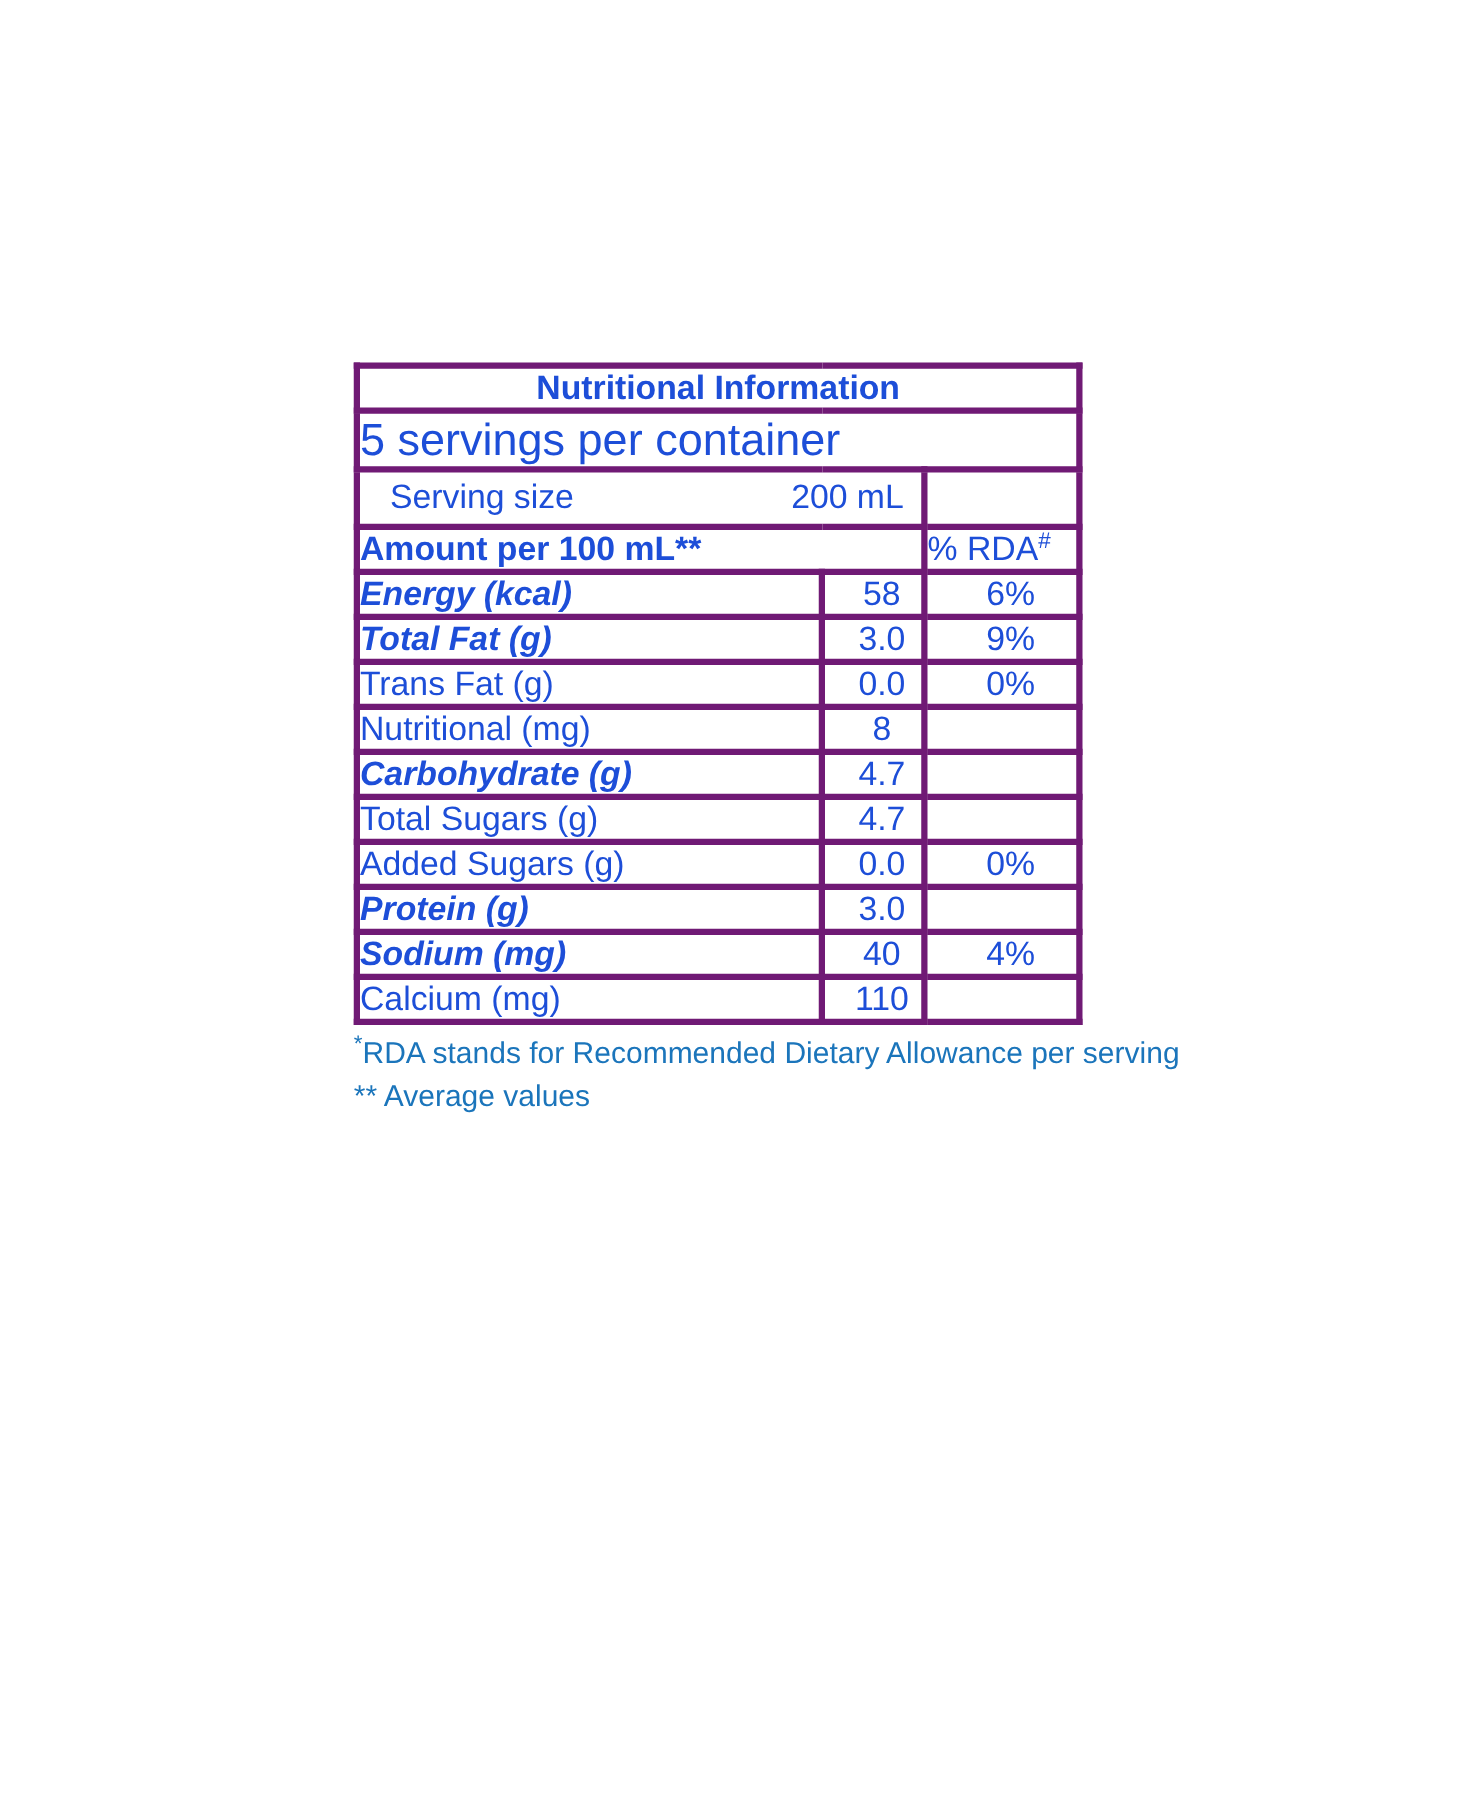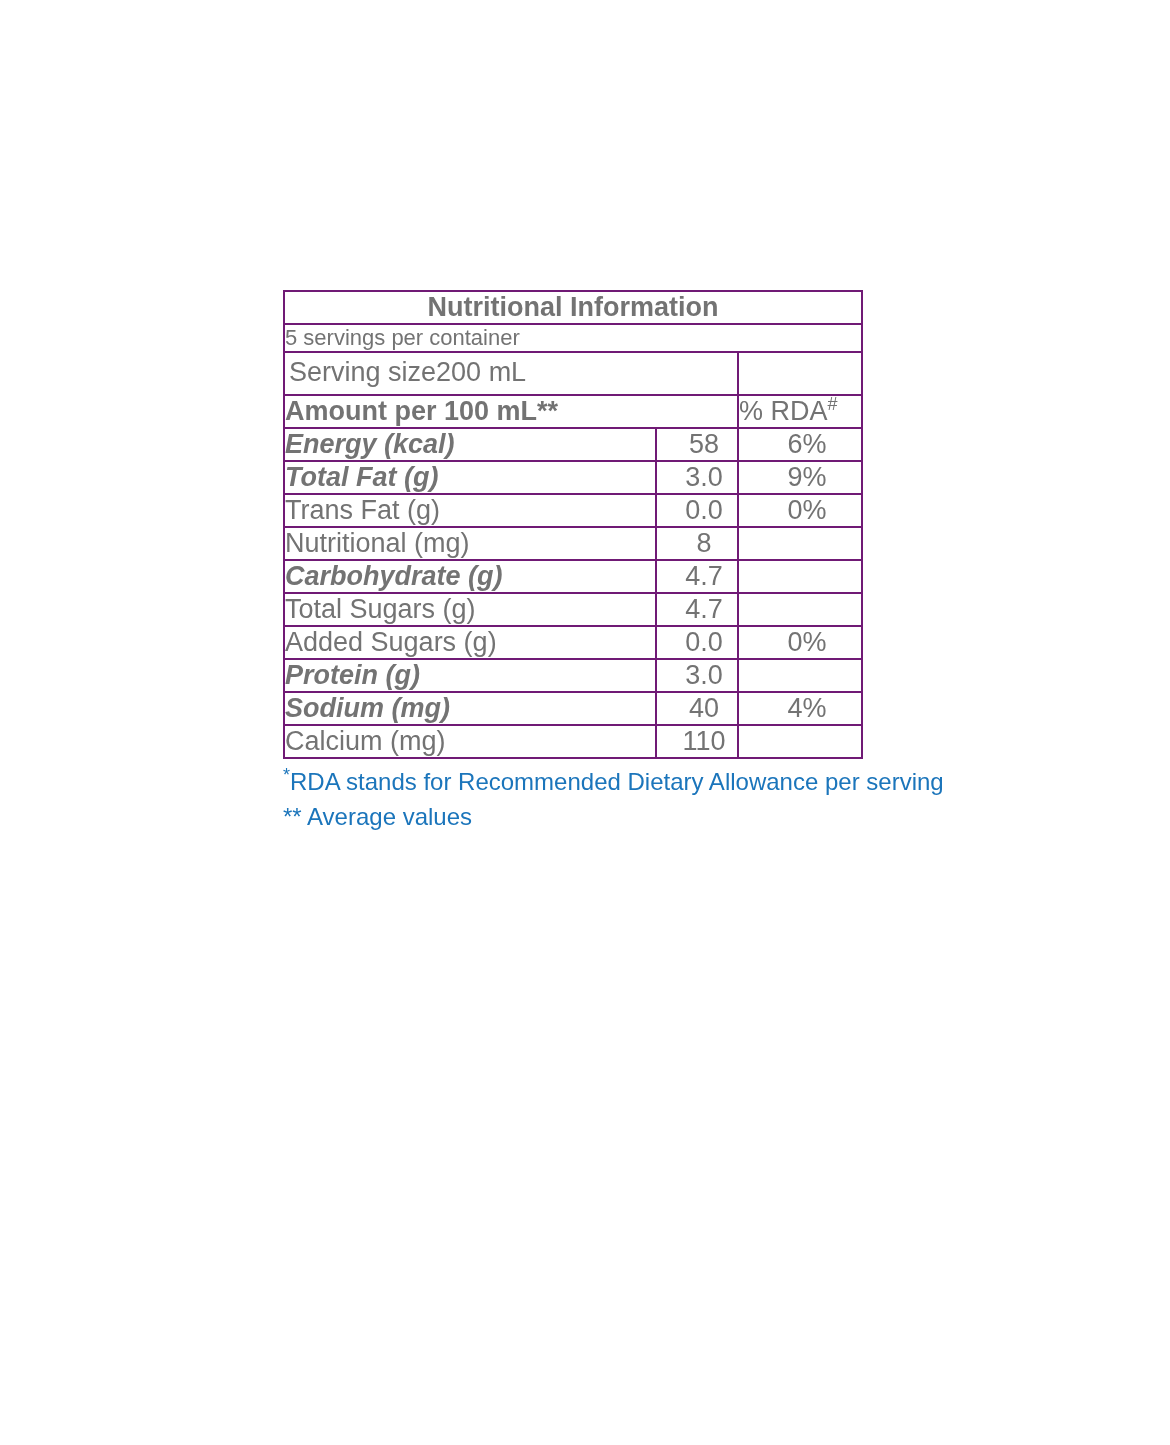--- a/index.html
+++ b/index.html
@@ -31,24 +31,24 @@
   .allergen .label {
     font-weight: bold;
   }
 
   table.nutri {
     border-collapse: collapse;
     width: 578px;
     table-layout: fixed;
   }
   table.nutri td {
-    border: 2px solid #701a75;
+    border: 5px solid #701a75;
     padding: 0;
     vertical-align: middle;
-    color: #737373;
+    color: #1d4ed8;
   }
 
   .cell {
     padding: 4px 10px 6px 12px;
     font-size: 27px;
     line-height: 1.15;
     white-space: nowrap;
   }
   .cell.center {
     text-align: center;
@@ -59,28 +59,29 @@
     font-weight: bold;
     font-style: italic;
   }
   .title-cell {
     text-align: center;
     font-weight: bold;
     font-size: 27px;
     padding: 5px 0 7px 0;
   }
   .servings-cell {
-    font-size: 22px;
+    font-size: 36px;
     padding: 3px 10px 6px 12px;
   }
   .serving-size-left {
     display: flex;
+    justify-content: space-between;
     align-items: baseline;
     font-size: 27px;
-    padding: 4px 14px 6px 4px;
+    padding: 4px 14px 6px 24px;
   }
   .amount-row-cell {
     font-weight: bold;
     font-size: 27px;
     padding: 5px 10px 7px 12px;
     margin-left: 24px;
   }
   .rda-cell {
     font-weight: normal;
     font-size: 27px;

